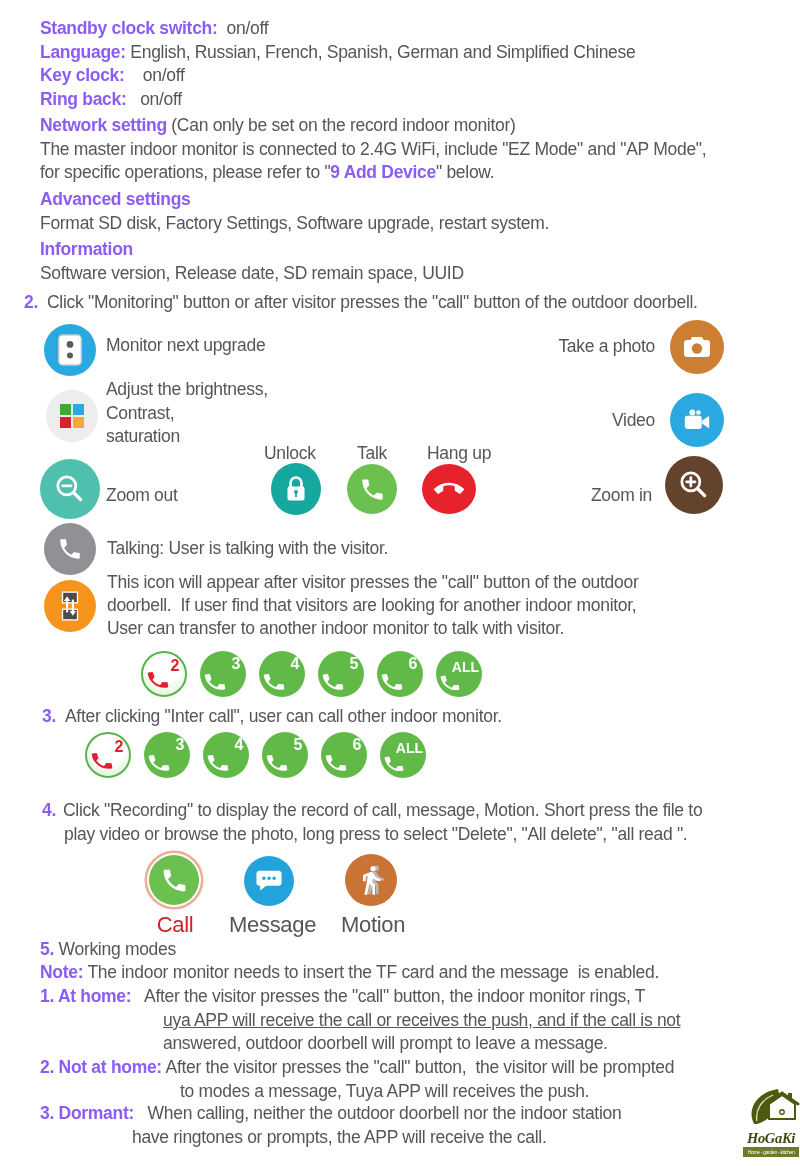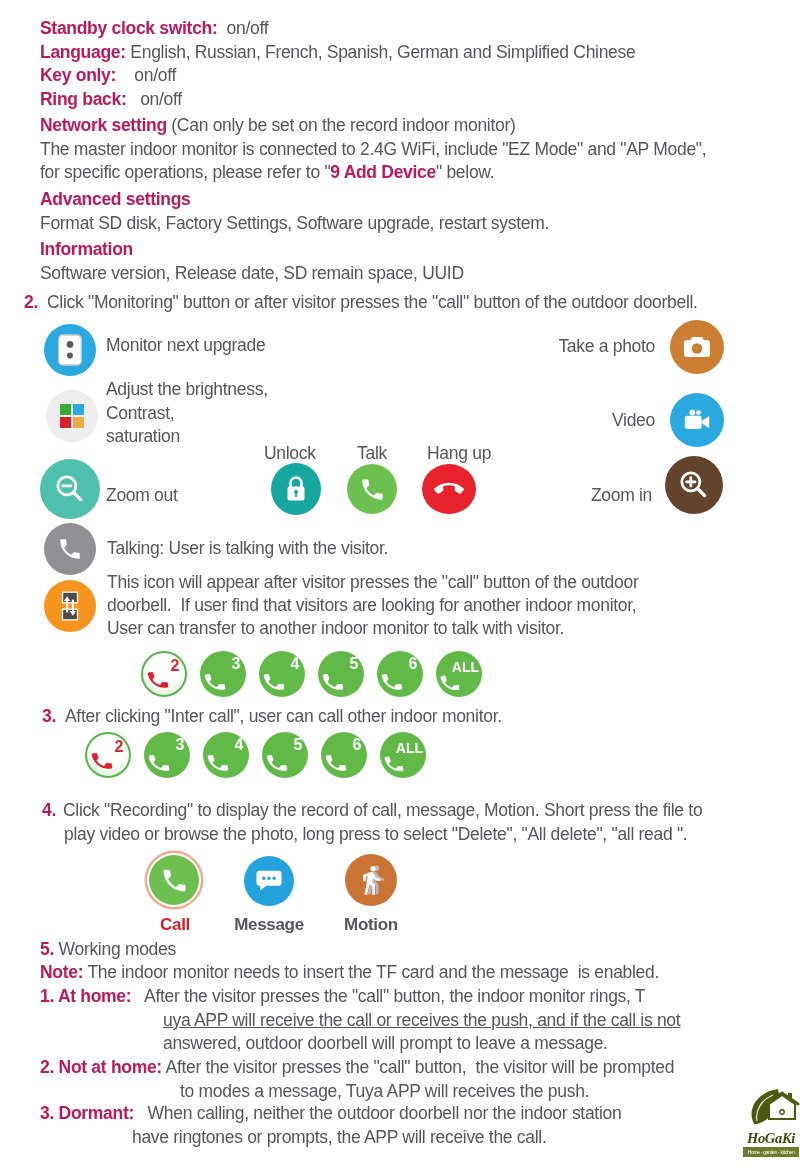--- a/index.html
+++ b/index.html
@@ -1,45 +1,45 @@
 <!DOCTYPE html>
 <html><head>
 <meta charset="utf-8">
 <style>
   html,body { margin:0; padding:0; background:#fff; }
   .page { position:relative; width:800px; height:1166px; background:#ffffff; overflow:hidden;
           font-family:"Liberation Sans", sans-serif; color:#55565a;
           font-size:17.5px; line-height:23.5px; letter-spacing:-0.3px; }
   .abs { position:absolute; }
-  b, .b { font-weight:bold; color:#be185d; }
+  b, .b { font-weight:bold; color:#8b5cf6; }
   .t { white-space:pre-wrap; }
   .line { white-space:pre-wrap; }
   .rlabel { text-align:right; }
   
   .cir { position:absolute; border-radius:50%; display:flex; align-items:center; justify-content:center; }
   
   .cn { position:absolute; width:46px; height:46px; border-radius:50%; background:#61ba47; }
   .cn svg { position:absolute; left:3px; bottom:3px; transform:rotate(-10deg); }
   .cn .num { position:absolute; top:5px; right:6px; color:#fff; font-weight:bold; font-size:16px; line-height:1; letter-spacing:-0.5px; }
   .cn.all .num { font-size:14px; top:9px; right:3px; letter-spacing:0; }
   .cn.sel { width:42px; height:42px; border:2px solid #56b548;
             background:radial-gradient(circle at 50% 30%, #ffffff 45%, #d9f0cf 100%); }
   .cn.sel svg path { fill:#e0202a; }
   .cn.sel .num { color:#e0202a; }
-  .reclabel { position:absolute; top:913px; font-size:17px; text-align:center;font-weight:bold; }
+  .reclabel { position:absolute; top:913px; font-size:22px; text-align:center; }
 </style>
 </head>
 <body>
 
 <div class="page">
 
   <div class="abs" style="left:40px; top:17px;">
     <div class="line"><b>Standby clock switch:</b><span class="t">  on/off</span></div>
     <div class="line"><b>Language:</b><span class="t"> English, Russian, French, Spanish, German and Simplified Chinese</span></div>
-    <div class="line"><b>Key only:</b><span class="t">    on/off</span></div>
+    <div class="line"><b>Key clock:</b><span class="t">    on/off</span></div>
     <div class="line"><b>Ring back:</b><span class="t">   on/off</span></div>
   </div>
 
   <div class="abs" style="left:40px; top:114px;">
     <div class="line"><b>Network setting</b><span class="t"> (Can only be set on the record indoor monitor)</span></div>
     <div class="line t">The master indoor monitor is connected to 2.4G WiFi, include "EZ Mode" and "AP Mode",</div>
     <div class="line"><span class="t">for specific operations, please refer to "</span><b class="t">9 Add Device</b><span class="t">" below.</span></div>
   </div>
 
   <div class="abs" style="left:40px; top:188px;">

